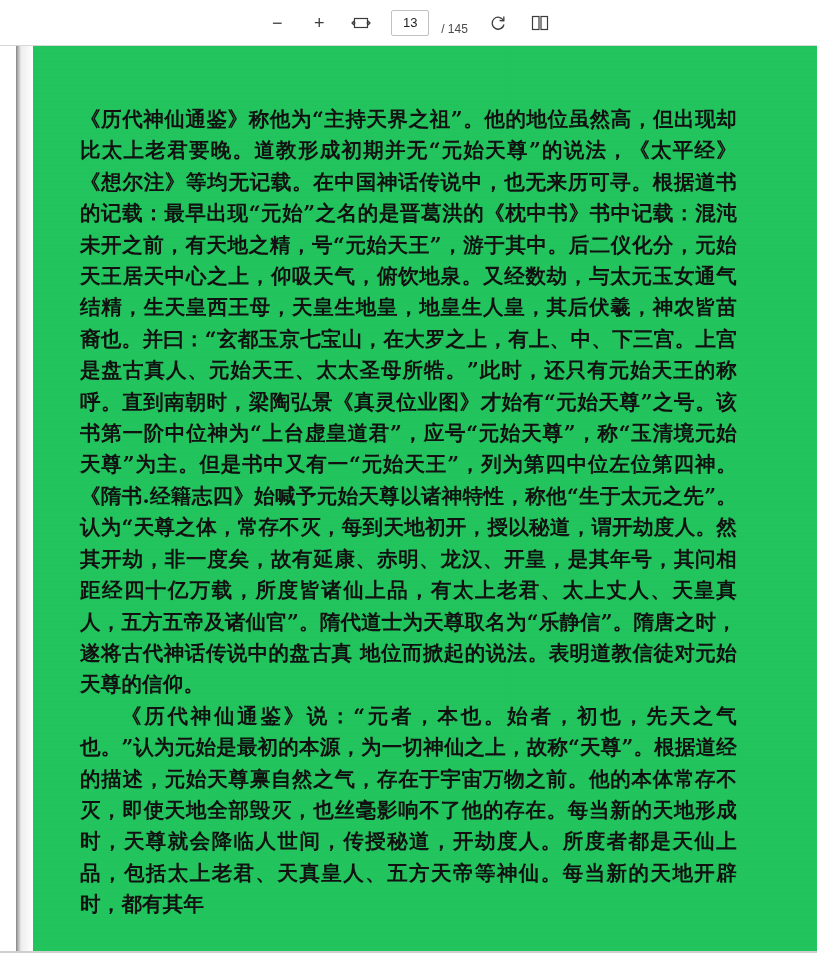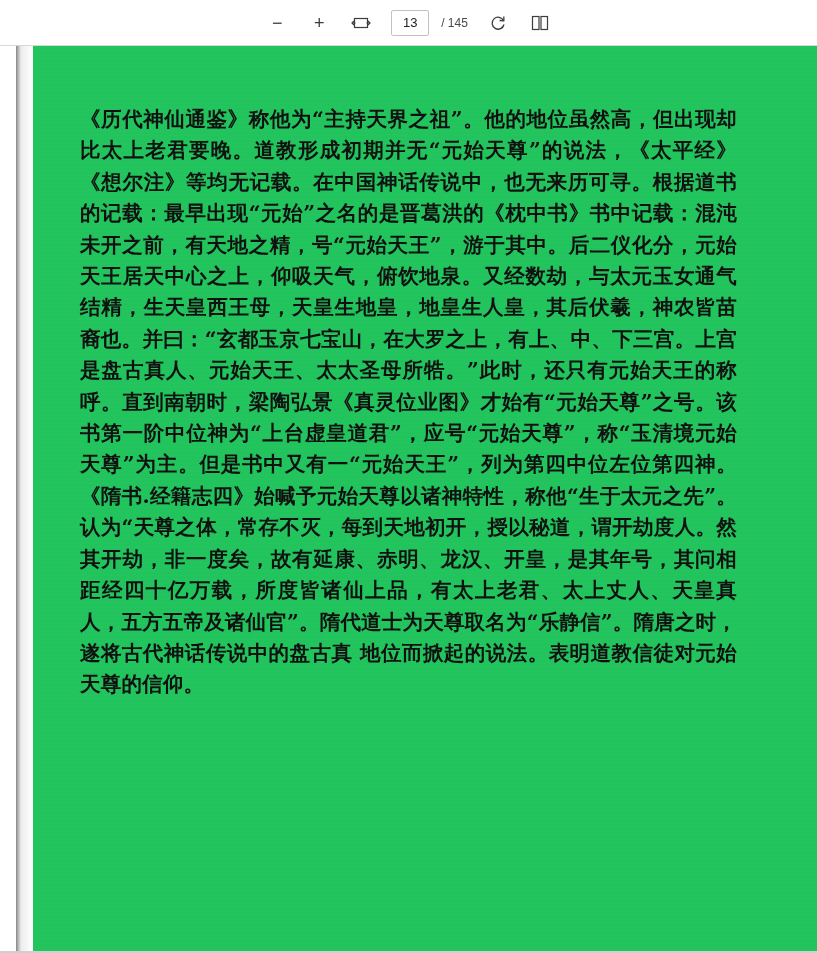--- a/index.html
+++ b/index.html
@@ -39,21 +39,21 @@
     border-radius: 3px;
     cursor: pointer;
     user-select: none;
     background: transparent;
     border: none;
   }
   .tb-btn svg { display: block; }
 
   .page-box {
     display: flex;
-    align-items: center;
+    align-items: flex-end;
     gap: 12px;
     margin: 0 2px;
   }
   .page-input {
     width: 38px;
     height: 26px;
     border: 1px solid #c2c2c2;
     border-radius: 2px;
     background: #fff;
     text-align: center;
@@ -200,17 +200,18 @@
 <div class="doc-area">
   <div class="left-black"></div>
   <div class="gutter"></div>
   <div class="gutter2"></div>
 
   <div class="page-sheet">
     <div class="scan-noise"></div>
 
     <div class="text-col">
       <p class="para">《历代神仙通鉴》称他为“主持天界之祖”。他的地位虽然高，但出现却比太上老君要晚。道教形成初期并无“元始天尊”的说法，《太平经》《想尔注》等均无记载。在中国神话传说中，也无来历可寻。根据道书的记载：最早出现“元始”之名的是晋葛洪的《枕中书》书中记载：混沌未开之前，有天地之精，号“元始天王”，游于其中。后二仪化分，元始天王居天中心之上，仰吸天气，俯饮地泉。又经数劫，与太元玉女通气结精，生天皇西王母，天皇生地皇，地皇生人皇，其后伏羲，神农皆苗裔也。并曰：“玄都玉京七宝山，在大罗之上，有上、中、下三宫。上宫是盘古真人、元始天王、太太圣母所牿。”此时，还只有元始天王的称呼。直到南朝时，梁陶弘景《真灵位业图》才始有“元始天尊”之号。该书第一阶中位神为“上台虚皇道君”，应号“元始天尊”，称“玉清境元始天尊”为主。但是书中又有一“元始天王”，列为第四中位左位第四神。《隋书.经籍志四》始喊予元始天尊以诸神特性，称他“生于太元之先”。认为“天尊之体，常存不灭，每到天地初开，授以秘道，谓开劫度人。然其开劫，非一度矣，故有延康、赤明、龙汉、开皇，是其年号，其问相距经四十亿万载，所度皆诸仙上品，有太上老君、太上丈人、天皇真人，五方五帝及诸仙官”。隋代道士为天尊取名为“乐静信”。隋唐之时，遂将古代神话传说中的盘古真 地位而掀起的说法。表明道教信徒对元始天尊的信仰。</p>
+      <p class="para indent">《历代神仙通鉴》说：“元者，本也。始者，初也，先天之气也。”认为元始是最初的本源，为一切神仙之上，故称“天尊”。根据道经的描述，元始天尊禀自然之气，存在于宇宙万物之前。他的本体常存不灭，即使天地全部毁灭，也丝毫影响不了他的存在。每当新的天地形成时，天尊就会降临人世间，传授秘道，开劫度人。所度者都是天仙上品，包括太上老君、天真皇人、五方天帝等神仙。每当新的天地开辟时，都有其年</p>
     </div>
   </div>
 
   <div class="bottom-edge"></div>
 </div>
 
 </body></html>

